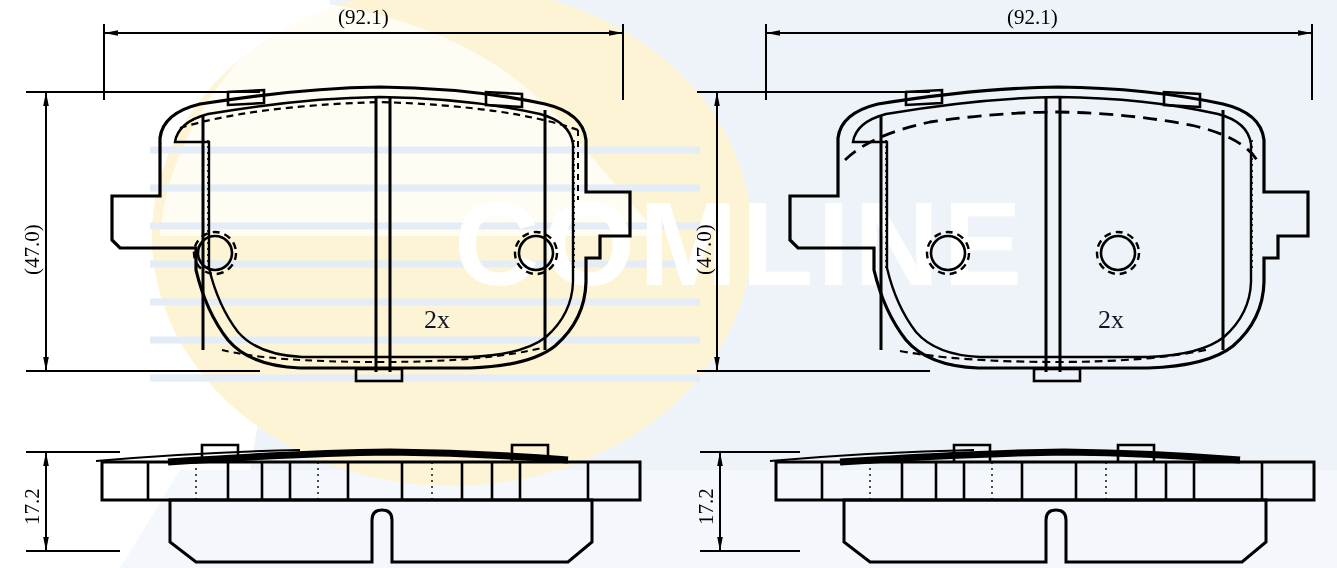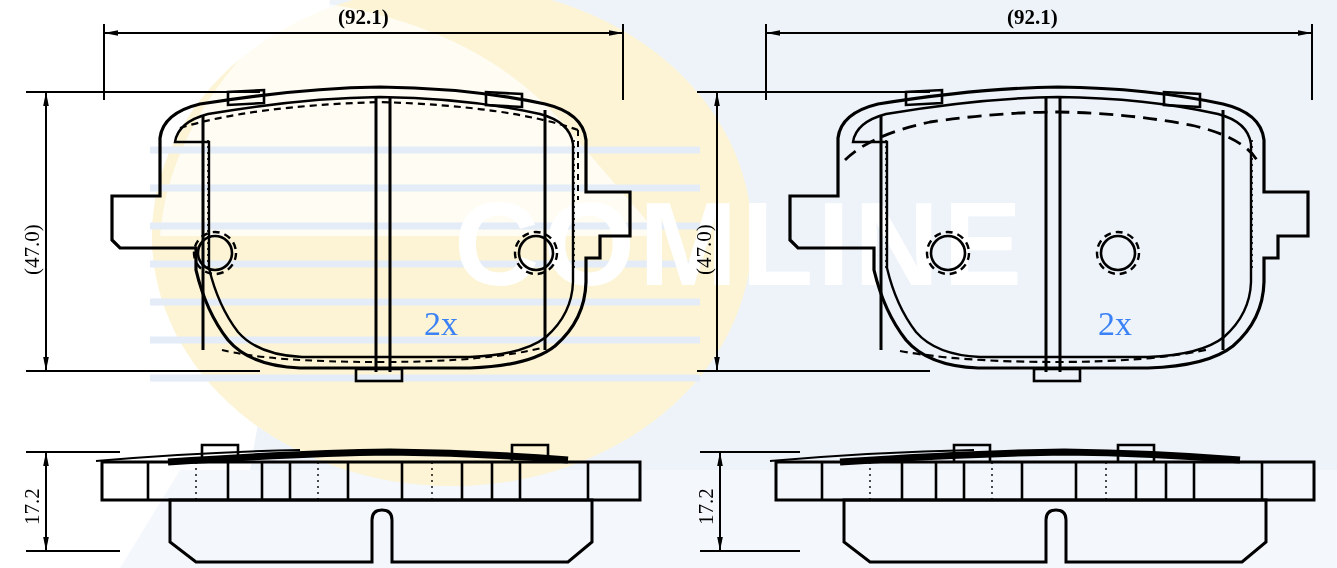--- a/index.html
+++ b/index.html
@@ -23,32 +23,31 @@
     height: 568px;
   }
   .dimtext {
     position: absolute;
     font-family: "Liberation Serif", serif;
     color: #000000;
     white-space: nowrap;
   }
   .dim-h {
     font-size: 21px;
-    font-weight: bold;
   }
   .dim-v {
     font-size: 21px;
     transform: rotate(-90deg);
     transform-origin: left top;
   }
   .qty {
     position: absolute;
     font-family: "Liberation Serif", serif;
-    font-size: 34px;
-    color: #3b82f6;
+    font-size: 26px;
+    color: #0f172a;
   }
 </style>
 </head>
 <body>
 
 <div id="sheet">
 
   <svg id="drawing" viewBox="0 0 1337 568" xmlns="http://www.w3.org/2000/svg">
 
     <defs>

